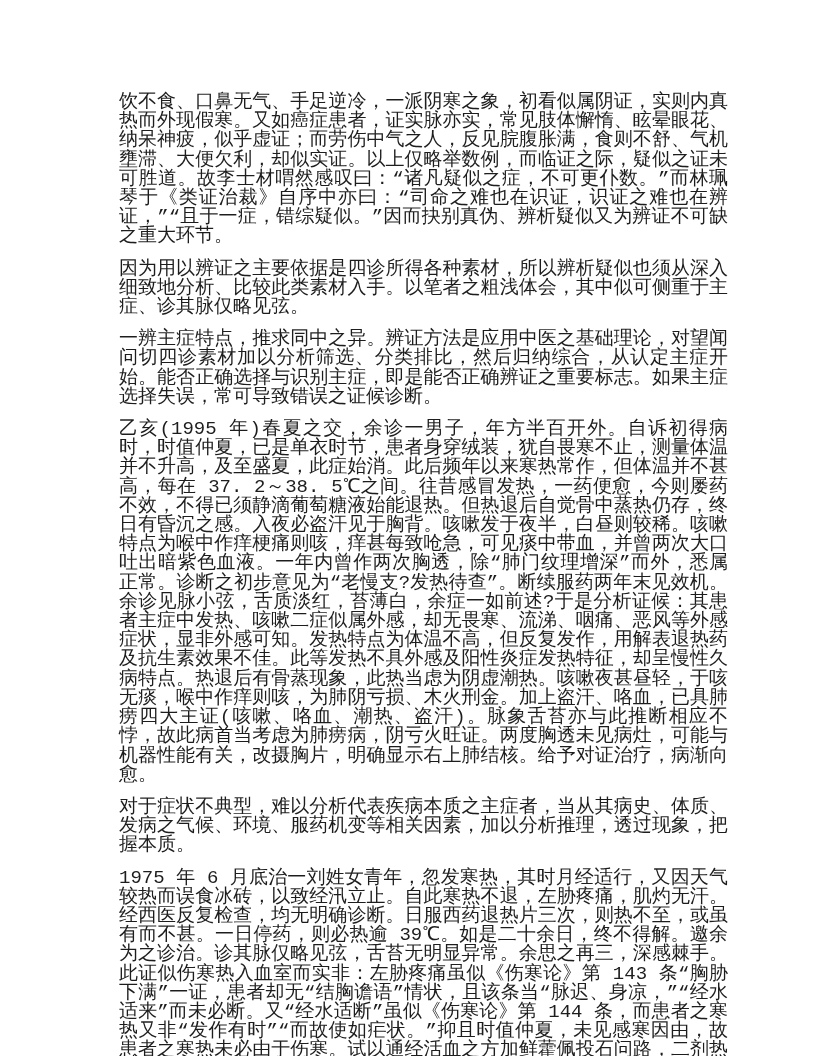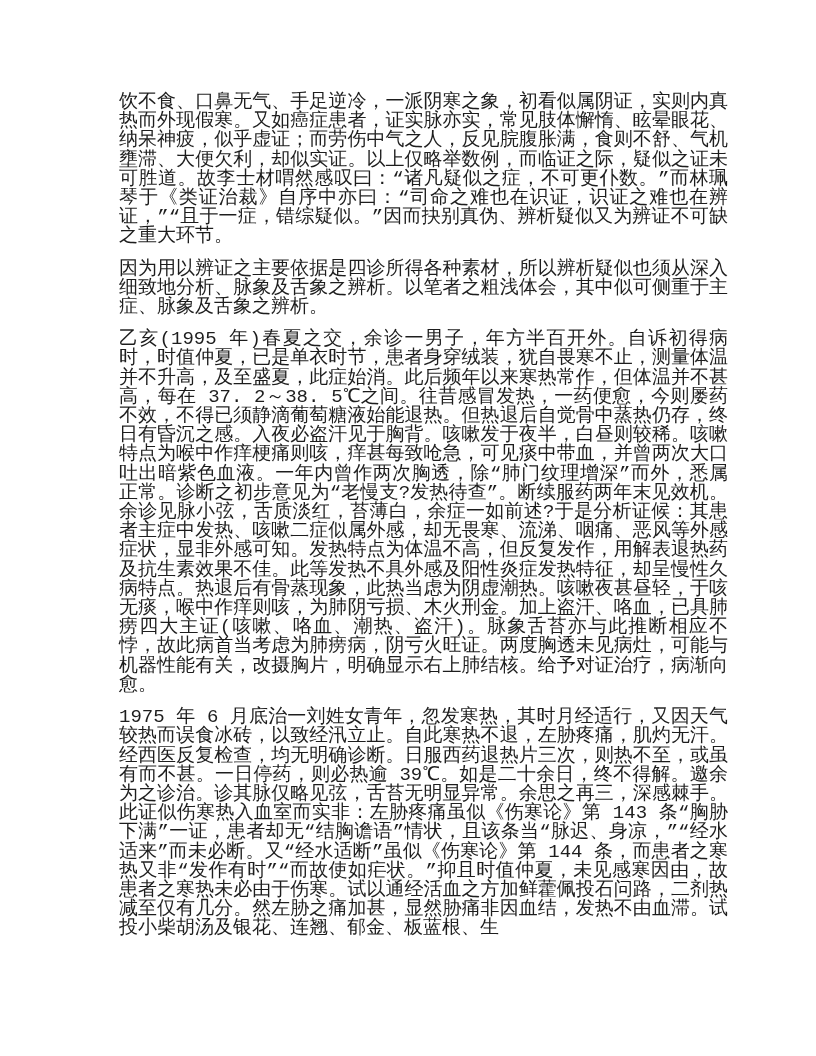--- a/index.html
+++ b/index.html
@@ -34,17 +34,19 @@
   .text-block p:last-child {
     margin-bottom: 10px;
   }
 </style>
 </head>
 <body>
 
 <div class="page">
   <div class="text-block">
     <p>饮不食、口鼻无气、手足逆冷，一派阴寒之象，初看似属阴证，实则内真热而外现假寒。又如癌症患者，证实脉亦实，常见肢体懈惰、眩晕眼花、纳呆神疲，似乎虚证；而劳伤中气之人，反见脘腹胀满，食则不舒、气机壅滞、大便欠利，却似实证。以上仅略举数例，而临证之际，疑似之证未可胜道。故李士材喟然感叹曰：“诸凡疑似之症，不可更仆数。”而林珮琴于《类证治裁》自序中亦曰：“司命之难也在识证，识证之难也在辨证，”“且于一症，错综疑似。”因而抉别真伪、辨析疑似又为辨证不可缺之重大环节。</p>
-    <p>因为用以辨证之主要依据是四诊所得各种素材，所以辨析疑似也须从深入细致地分析、脉象及舌象之辨析。以笔者之粗浅体会，其中似可侧重于主症、脉象及舌象之辨析。</p>
+    <p>因为用以辨证之主要依据是四诊所得各种素材，所以辨析疑似也须从深入细致地分析、比较此类素材入手。以笔者之粗浅体会，其中似可侧重于主症、诊其脉仅略见弦。</p>
+    <p>一辨主症特点，推求同中之异。辨证方法是应用中医之基础理论，对望闻问切四诊素材加以分析筛选、分类排比，然后归纳综合，从认定主症开始。能否正确选择与识别主症，即是能否正确辨证之重要标志。如果主症选择失误，常可导致错误之证候诊断。</p>
     <p>乙亥(1995 年)春夏之交，余诊一男子，年方半百开外。自诉初得病时，时值仲夏，已是单衣时节，患者身穿绒装，犹自畏寒不止，测量体温并不升高，及至盛夏，此症始消。此后频年以来寒热常作，但体温并不甚高，每在 37. 2～38. 5℃之间。往昔感冒发热，一药便愈，今则屡药不效，不得已须静滴葡萄糖液始能退热。但热退后自觉骨中蒸热仍存，终日有昏沉之感。入夜必盗汗见于胸背。咳嗽发于夜半，白昼则较稀。咳嗽特点为喉中作痒梗痛则咳，痒甚每致呛急，可见痰中带血，并曾两次大口吐出暗紫色血液。一年内曾作两次胸透，除“肺门纹理增深”而外，悉属正常。诊断之初步意见为“老慢支?发热待查”。断续服药两年末见效机。余诊见脉小弦，舌质淡红，苔薄白，余症一如前述?于是分析证候：其患者主症中发热、咳嗽二症似属外感，却无畏寒、流涕、咽痛、恶风等外感症状，显非外感可知。发热特点为体温不高，但反复发作，用解表退热药及抗生素效果不佳。此等发热不具外感及阳性炎症发热特征，却呈慢性久病特点。热退后有骨蒸现象，此热当虑为阴虚潮热。咳嗽夜甚昼轻，于咳无痰，喉中作痒则咳，为肺阴亏损、木火刑金。加上盗汗、咯血，已具肺痨四大主证(咳嗽、咯血、潮热、盗汗)。脉象舌苔亦与此推断相应不悖，故此病首当考虑为肺痨病，阴亏火旺证。两度胸透未见病灶，可能与机器性能有关，改摄胸片，明确显示右上肺结核。给予对证治疗，病渐向愈。</p>
+    <p>对于症状不典型，难以分析代表疾病本质之主症者，当从其病史、体质、发病之气候、环境、服药机变等相关因素，加以分析推理，透过现象，把握本质。</p>
     <p>1975 年 6 月底治一刘姓女青年，忽发寒热，其时月经适行，又因天气较热而误食冰砖，以致经汛立止。自此寒热不退，左胁疼痛，肌灼无汗。经西医反复检查，均无明确诊断。日服西药退热片三次，则热不至，或虽有而不甚。一日停药，则必热逾 39℃。如是二十余日，终不得解。邀余为之诊治。诊其脉仅略见弦，舌苔无明显异常。余思之再三，深感棘手。此证似伤寒热入血室而实非：左胁疼痛虽似《伤寒论》第 143 条“胸胁下满”一证，患者却无“结胸谵语”情状，且该条当“脉迟、身凉，”“经水适来”而未必断。又“经水适断”虽似《伤寒论》第 144 条，而患者之寒热又非“发作有时”“而故使如疟状。”抑且时值仲夏，未见感寒因由，故患者之寒热未必由于伤寒。试以通经活血之方加鲜藿佩投石问路，二剂热减至仅有几分。然左胁之痛加甚，显然胁痛非因血结，发热不由血滞。试投小柴胡汤及银花、连翘、郁金、板蓝根、生</p>
   </div>
 </div>
 
 </body></html>

